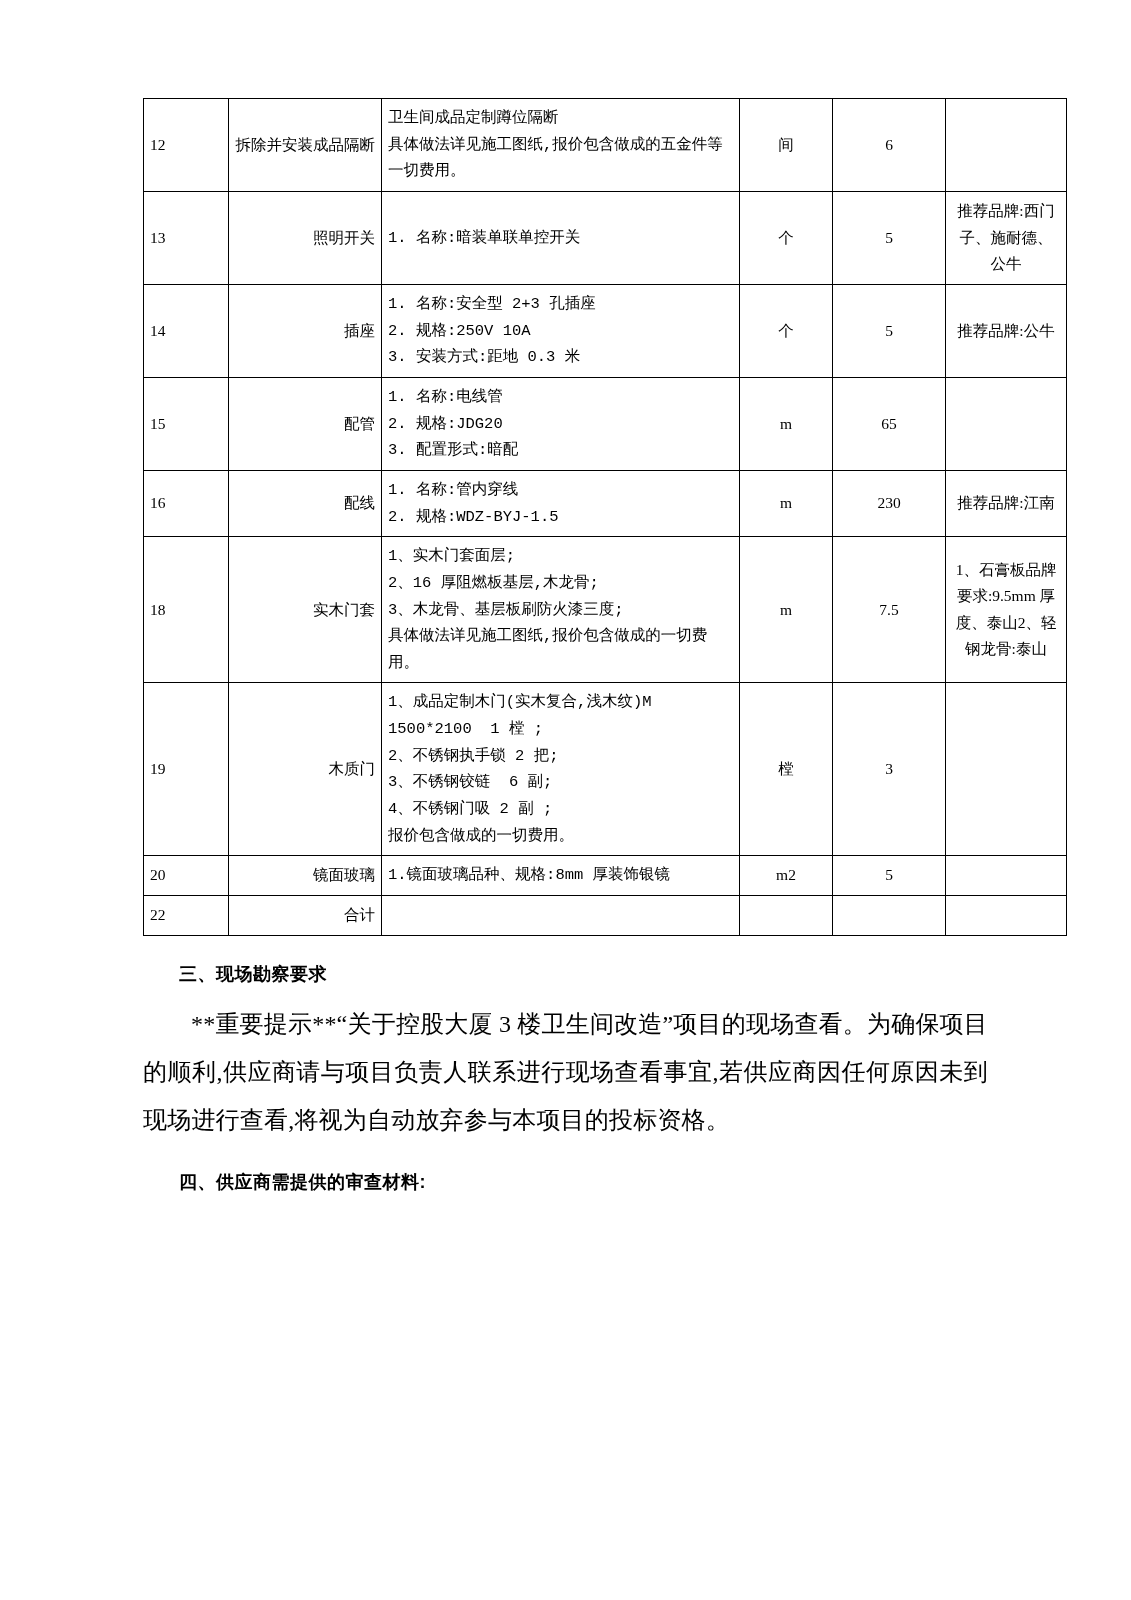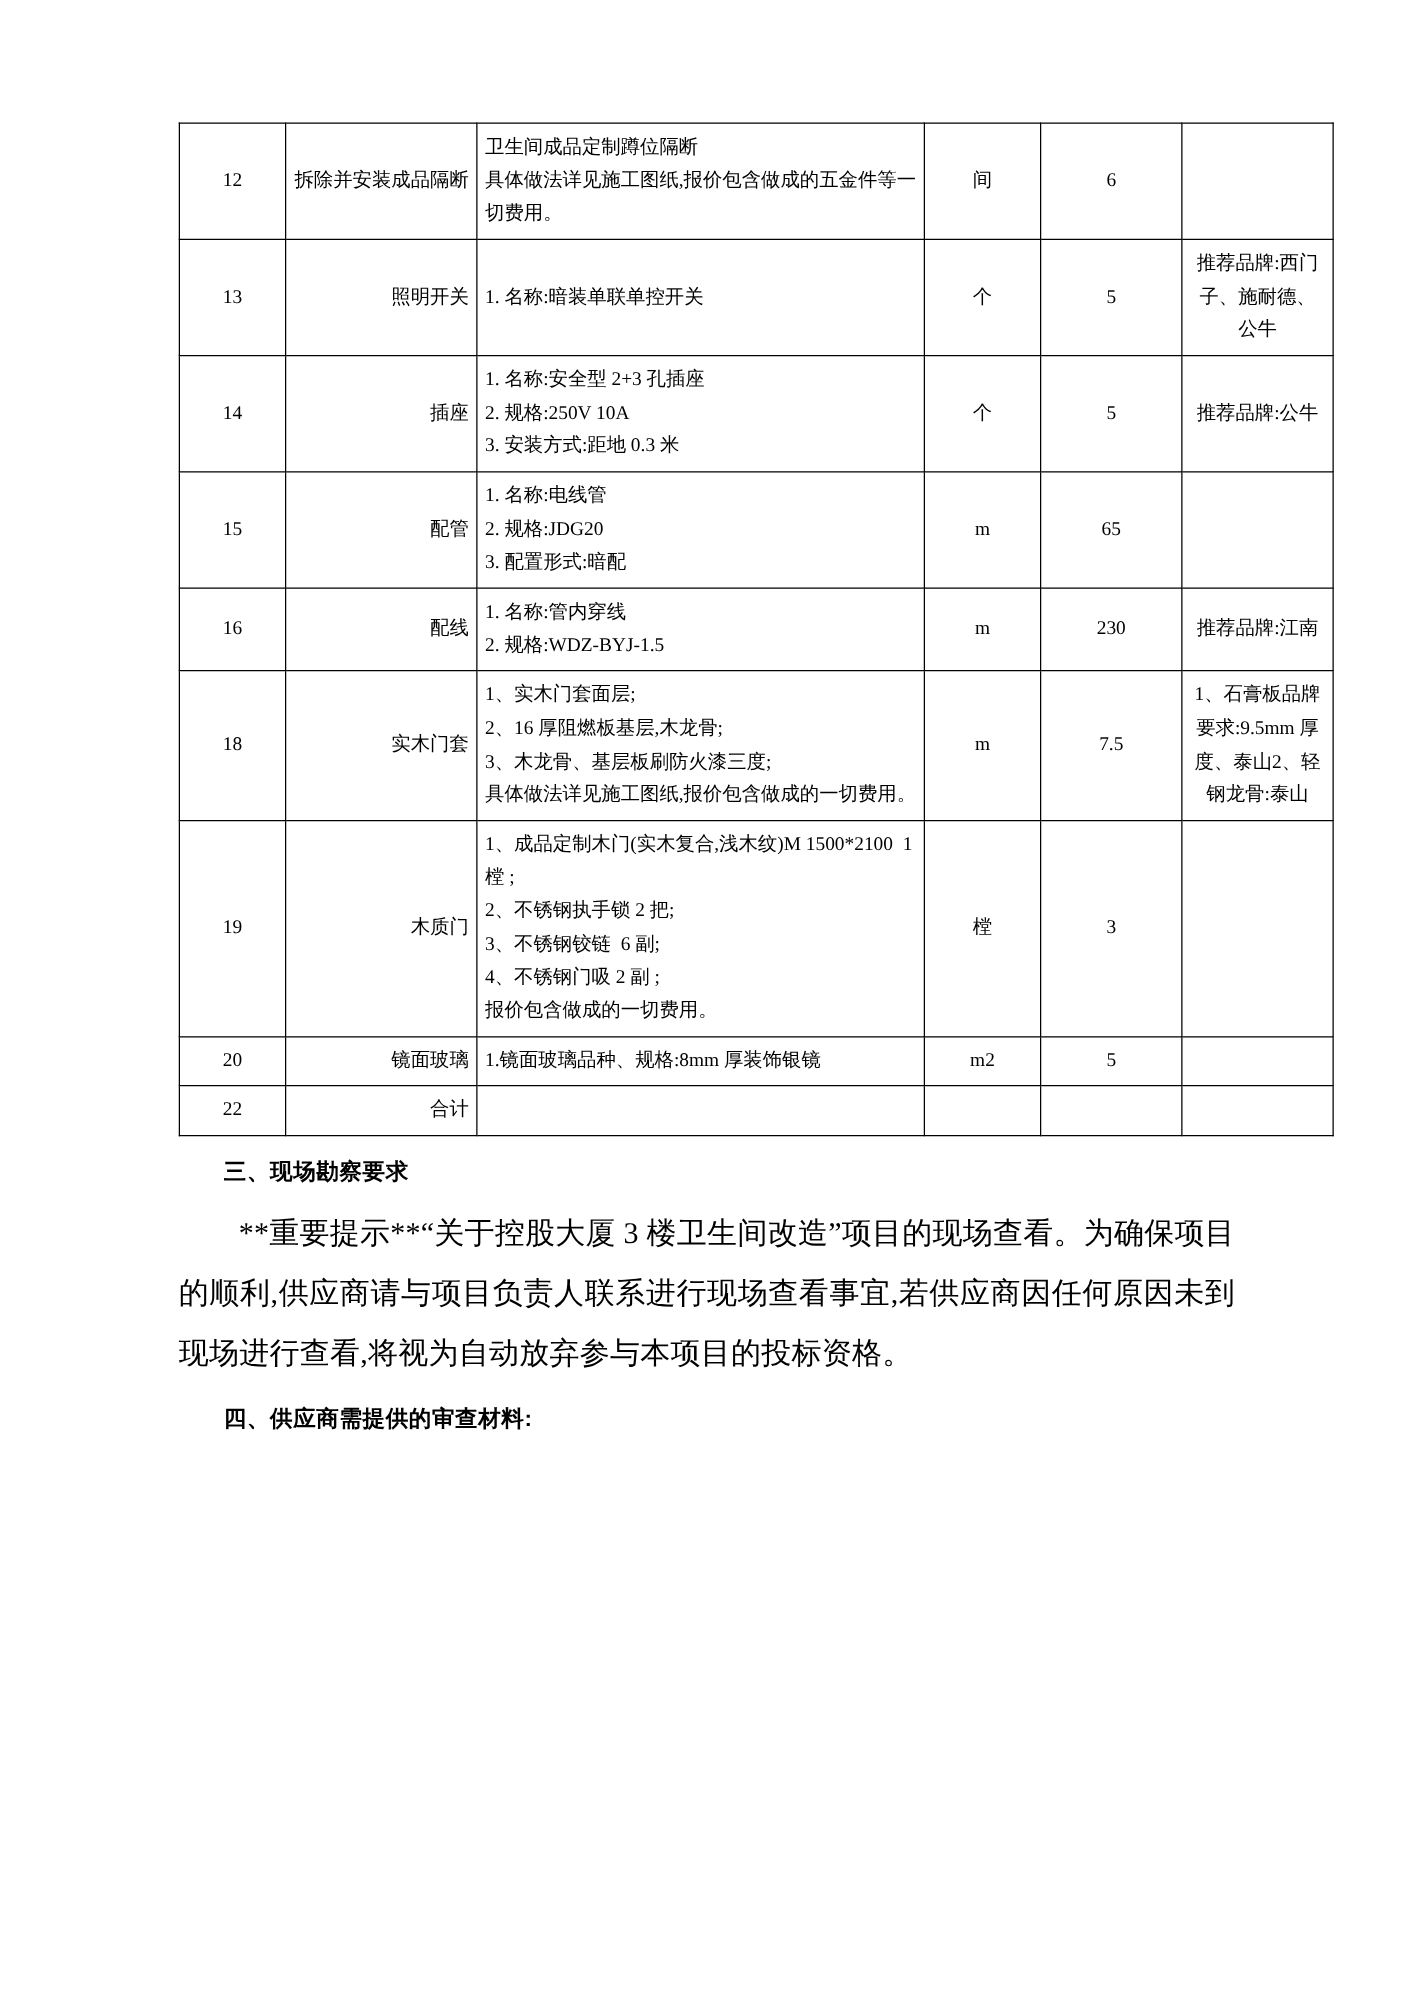--- a/index.html
+++ b/index.html
@@ -33,35 +33,35 @@
     width: 845px;
     table-layout: fixed;
   }
   table.boq td {
     border: 1px solid #000;
     vertical-align: middle;
     padding: 6px 6px;
     font-size: 15.5px;
     line-height: 1.72;
   }
-  .c-no    { width: 72px;  text-align: center; }
+  .c-no    { width: 72px;  }
   .c-name  { width: 140px; text-align: right; }
   .c-desc  { width: 345px; text-align: left; }
   .c-unit  { width: 80px;  text-align: center; }
   .c-qty   { width: 100px; text-align: center; }
   .c-brand { width: 108px; text-align: center; }
 
-  .desc-line { white-space: pre-wrap; }
+  .desc-line { white-space: pre-wrap; font-family: Liberation Mono, monospace; }
   .brand-cell { font-size: 15px; line-height: 1.72; }
   .tax-val { font-weight: bold; text-align: center; }
 
   h2.section {
     font-size: 18px;
     font-weight: bold;
-    margin: 16px 0 0 0;
+    margin: 26px 0 0 0;
     padding: 0;
     text-indent: 2em;
     letter-spacing: 0.5px;
     font-family: Liberation Sans, sans-serif;
   }
   p.para {
     font-size: 24px;
     line-height: 2.0;
     margin: 14px 0 0 0;
     text-indent: 2em;

